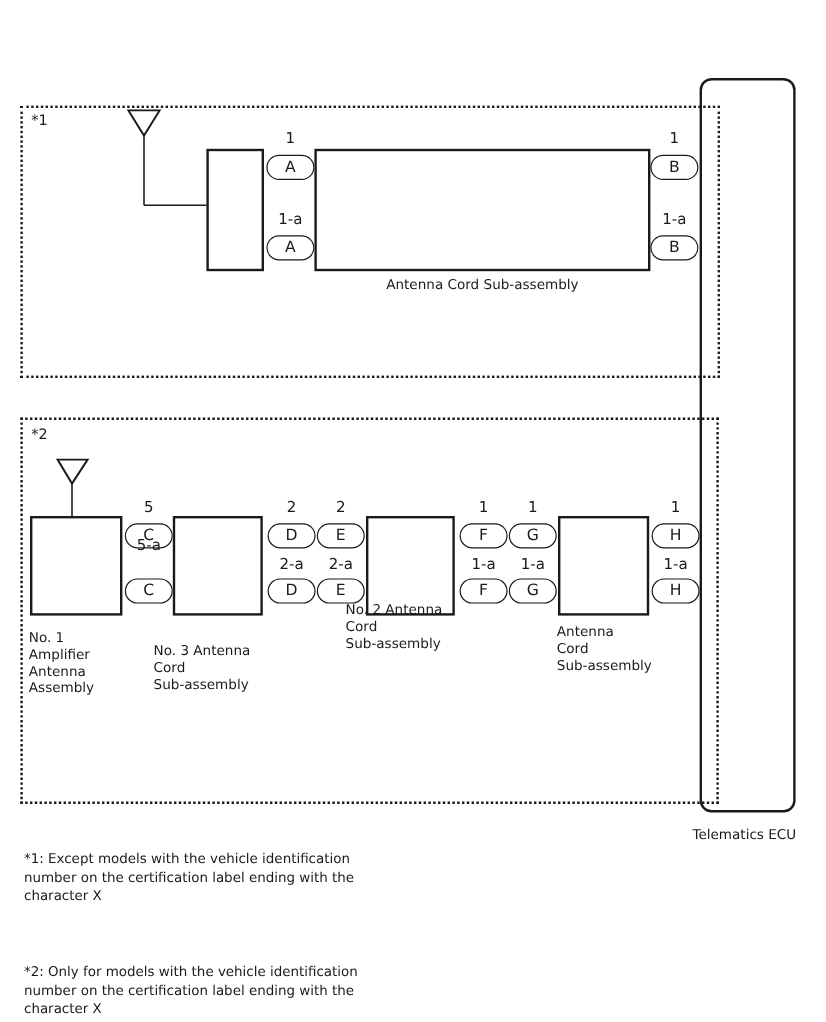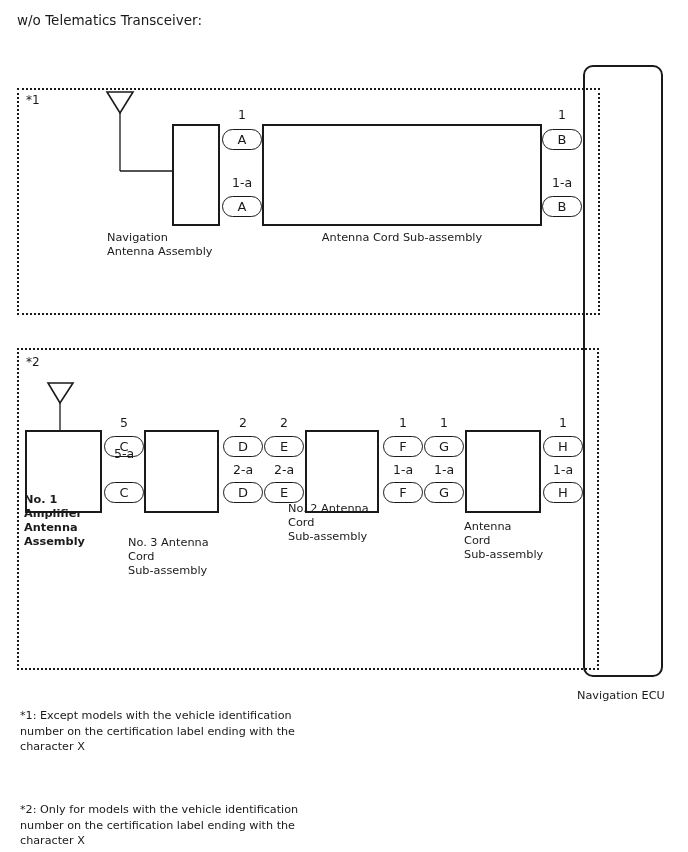--- a/index.html
+++ b/index.html
@@ -41,34 +41,31 @@
     position:absolute; font-size:11.2px; line-height:15.5px;
     white-space:pre-line;
   }
   svg { display:block; }
 </style>
 </head>
 <body>
 
 <div id="canvas">
 
-  <div class="abs title" style="left:17px; top:12px;">w/o Telematics Transceiver:</div>
 
   <div class="dashed" style="left:17px; top:88px; width:583px; height:227px;"></div>
   <div class="abs tag" style="left:26px; top:93px;">*1</div>
 
   <svg class="abs" style="left:105px; top:90px;" width="70" height="84" viewBox="0 0 70 84">
     <polygon points="2,2 28,2 15,23" fill="none" stroke="#1a1a1a" stroke-width="1.6"></polygon>
     <line x1="15" y1="23" x2="15" y2="81" stroke="#1a1a1a" stroke-width="1.3"></line>
     <line x1="15" y1="81" x2="70" y2="81" stroke="#1a1a1a" stroke-width="1.3"></line>
   </svg>
 
   <div class="block" style="left:172px; top:124px; width:48px; height:102px;"></div>
-  <div class="blabel" style="left:107px; top:231px;">Navigation
-Antenna Assembly</div>
 
   <div class="pin" style="left:222px; top:108px;">1</div>
   <div class="oval" style="left:222px; top:129px;">A</div>
   <div class="pin" style="left:222px; top:176px;">1-a</div>
   <div class="oval" style="left:222px; top:196px;">A</div>
 
   <div class="block" style="left:262px; top:124px; width:280px; height:102px;"></div>
   <div class="blabel" style="left:262px; top:231px; width:280px; text-align:center;">Antenna Cord Sub-assembly</div>
 
   <div class="pin" style="left:542px; top:108px;">1</div>
@@ -78,21 +75,21 @@
 
   <div class="dashed" style="left:17px; top:348px; width:582px; height:322px;"></div>
   <div class="abs tag" style="left:26px; top:355px;">*2</div>
 
   <svg class="abs" style="left:46px; top:381px;" width="30" height="50" viewBox="0 0 30 50">
     <polygon points="2,2 27,2 14,22" fill="none" stroke="#1a1a1a" stroke-width="1.6"></polygon>
     <line x1="14" y1="22" x2="14" y2="50" stroke="#1a1a1a" stroke-width="1.3"></line>
   </svg>
 
   <div class="block" style="left:25px; top:430px; width:77px; height:83px;"></div>
-  <div class="blabel" style="left:24px; top:493px;font-weight:bold;">No. 1
+  <div class="blabel" style="left:24px; top:525px;">No. 1
 Amplifier
 Antenna
 Assembly</div>
 
   <div class="pin" style="left:104px; top:416px;">5</div>
   <div class="oval" style="left:104px; top:436px;">C</div>
   <div class="pin" style="left:104px; top:447px;">5-a</div>
   <div class="oval" style="left:104px; top:482px;">C</div>
 
   <div class="block" style="left:144px; top:430px; width:75px; height:83px;"></div>
@@ -129,21 +126,21 @@
   <div class="blabel" style="left:464px; top:520px;">Antenna
 Cord
 Sub-assembly</div>
 
   <div class="pin" style="left:543px; top:416px;">1</div>
   <div class="oval" style="left:543px; top:436px;">H</div>
   <div class="pin" style="left:543px; top:463px;">1-a</div>
   <div class="oval" style="left:543px; top:482px;">H</div>
 
   <div class="ecu" style="left:583px; top:65px; width:80px; height:612px;"></div>
-  <div class="blabel" style="left:577px; top:689px; width:100px;">Navigation ECU</div>
+  <div class="blabel" style="left:577px; top:689px; width:100px;">Telematics ECU</div>
 
   <div class="note" style="left:20px; top:708px; width:320px;">*1: Except models with the vehicle identification
 number on the certification label ending with the
 character X</div>
   <div class="note" style="left:20px; top:802px; width:320px;">*2: Only for models with the vehicle identification
 number on the certification label ending with the
 character X</div>
 
 </div>
 

